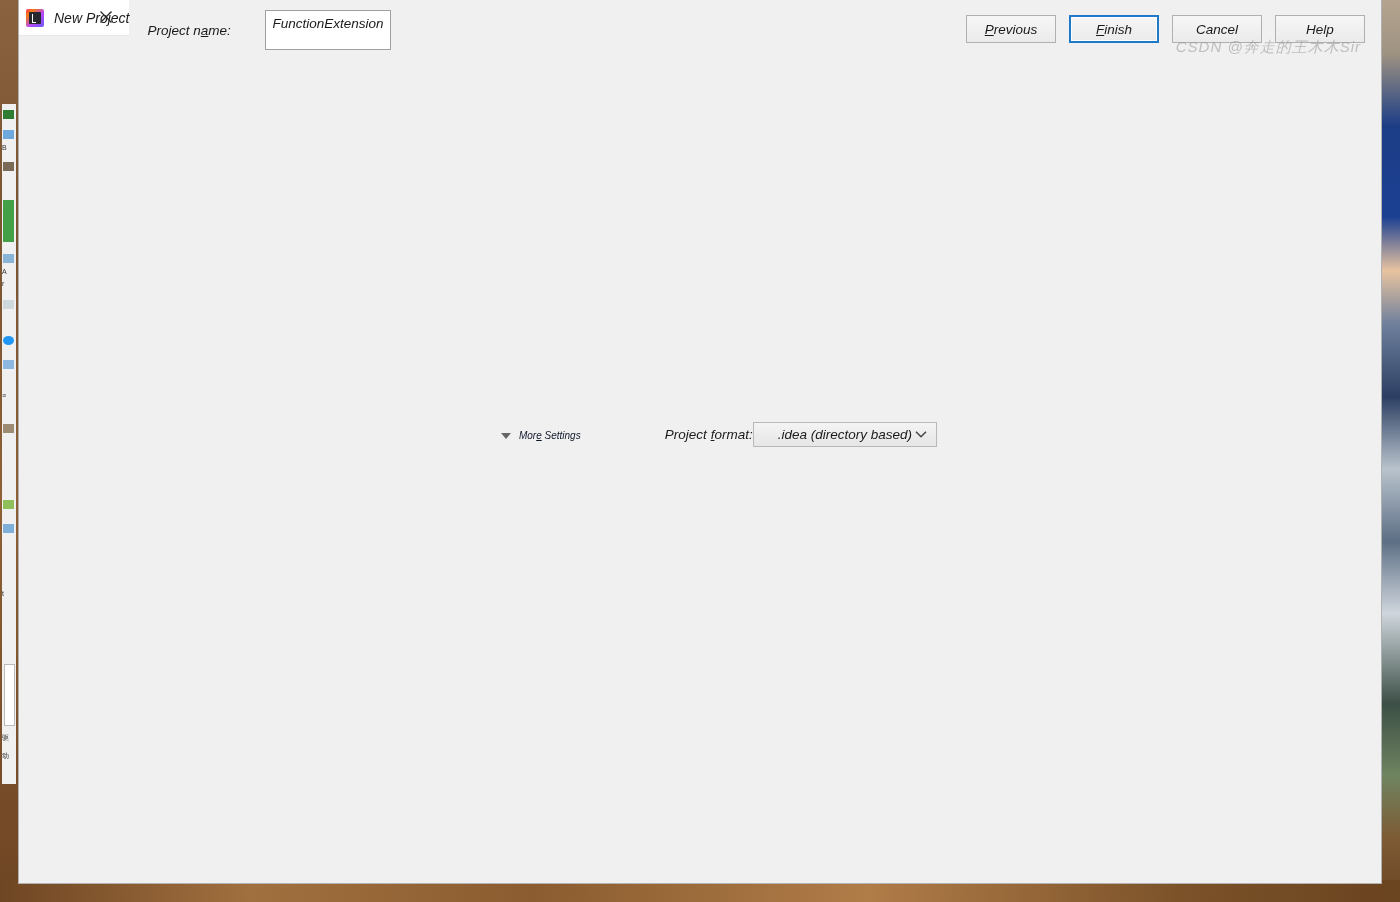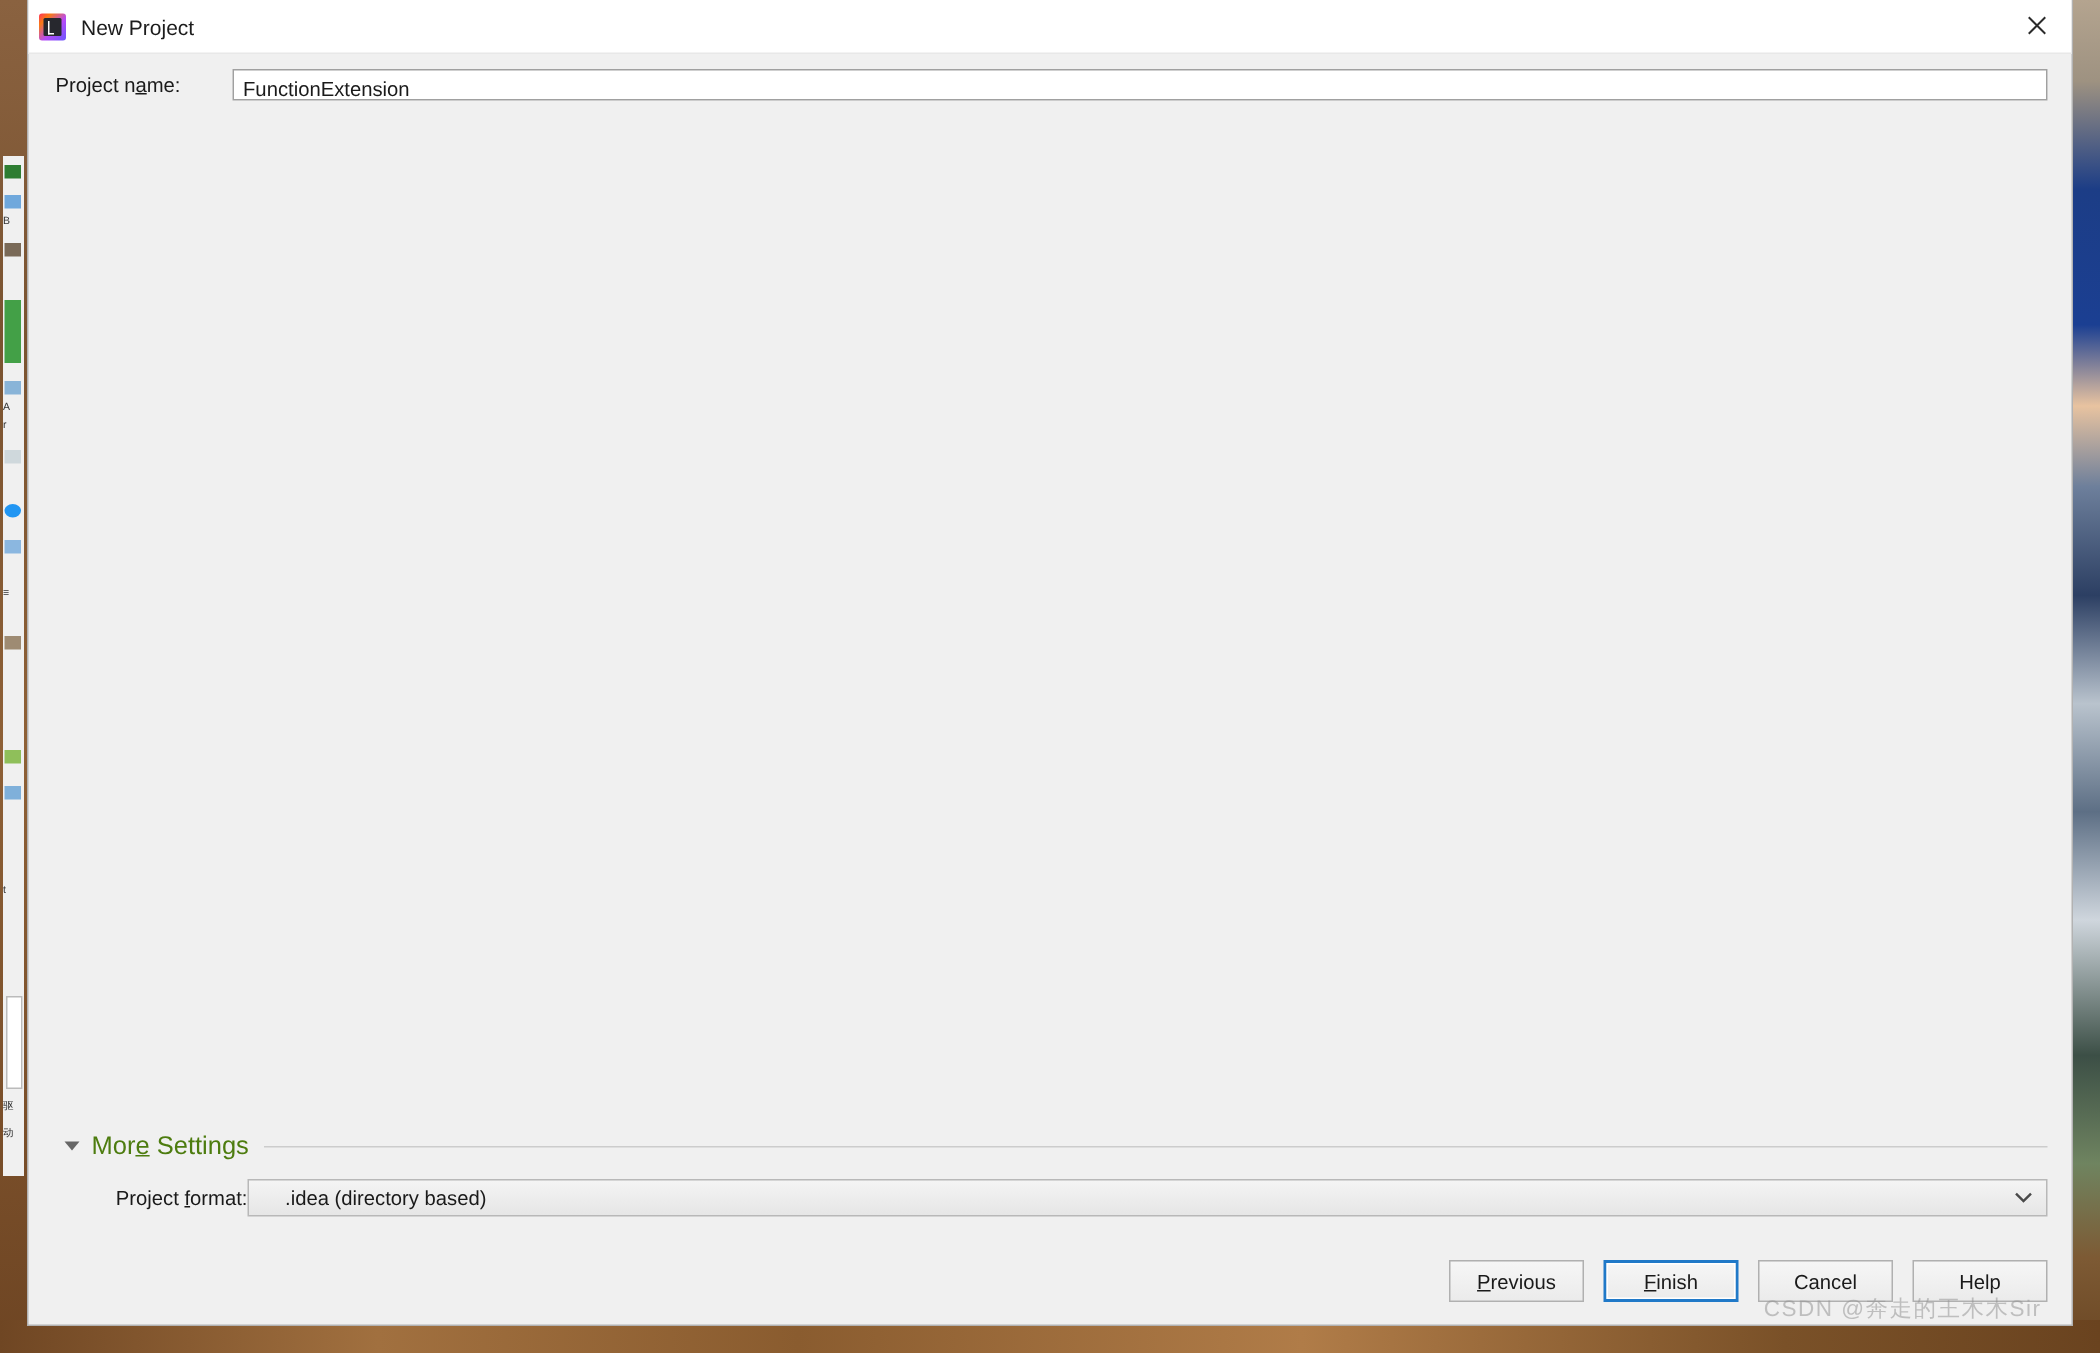--- a/index.html
+++ b/index.html
@@ -75,21 +75,22 @@
     position: absolute;
     left: 18px;
     top: 0;
     width: 1364px;
     height: 884px;
     background: #f0f0f0;
     border: 1px solid #b2b2b2;
     border-top: none;
     box-sizing: border-box;
     display: flex;
-    flex-direction: column;
+    flex-direction: row;
+    font-style: italic;
   }
 
   
   .titlebar {
     height: 35px;
     min-height: 35px;
     background: #ffffff;
     display: flex;
     align-items: center;
     position: relative;
@@ -151,21 +152,21 @@
     font-size: 13.5px;
     color: #1a1a1a;
     text-align: left;
     padding-left: 4px;
     box-sizing: border-box;
   }
   .mn { text-decoration: underline; }
 
   .text-field {
     flex: 1;
-    height: 21px;
+    height: 40px;
     line-height: 25px;
     background: #ffffff;
     border: 1px solid #a0a0a0;
     padding: 0 6px;
     font-size: 13.5px;
     color: #1a1a1a;
     box-sizing: border-box;
     font-family: "Liberation Sans", sans-serif;
     overflow: hidden;
     white-space: nowrap;
@@ -202,22 +203,22 @@
   }
   .tri-down {
     width: 0; height: 0;
     border-left: 5px solid transparent;
     border-right: 5px solid transparent;
     border-top: 6px solid #666;
     margin-right: 8px;
     flex: none;
   }
   .more-label {
-    font-size: 17px;
-    color: #4d7c0f;
+    font-size: 10px;
+    color: #0f172a;
     white-space: nowrap;
   }
   .sep-line {
     flex: 1;
     height: 1px;
     background: #cccccc;
     margin-left: 10px;
   }
 
   .format-row {

